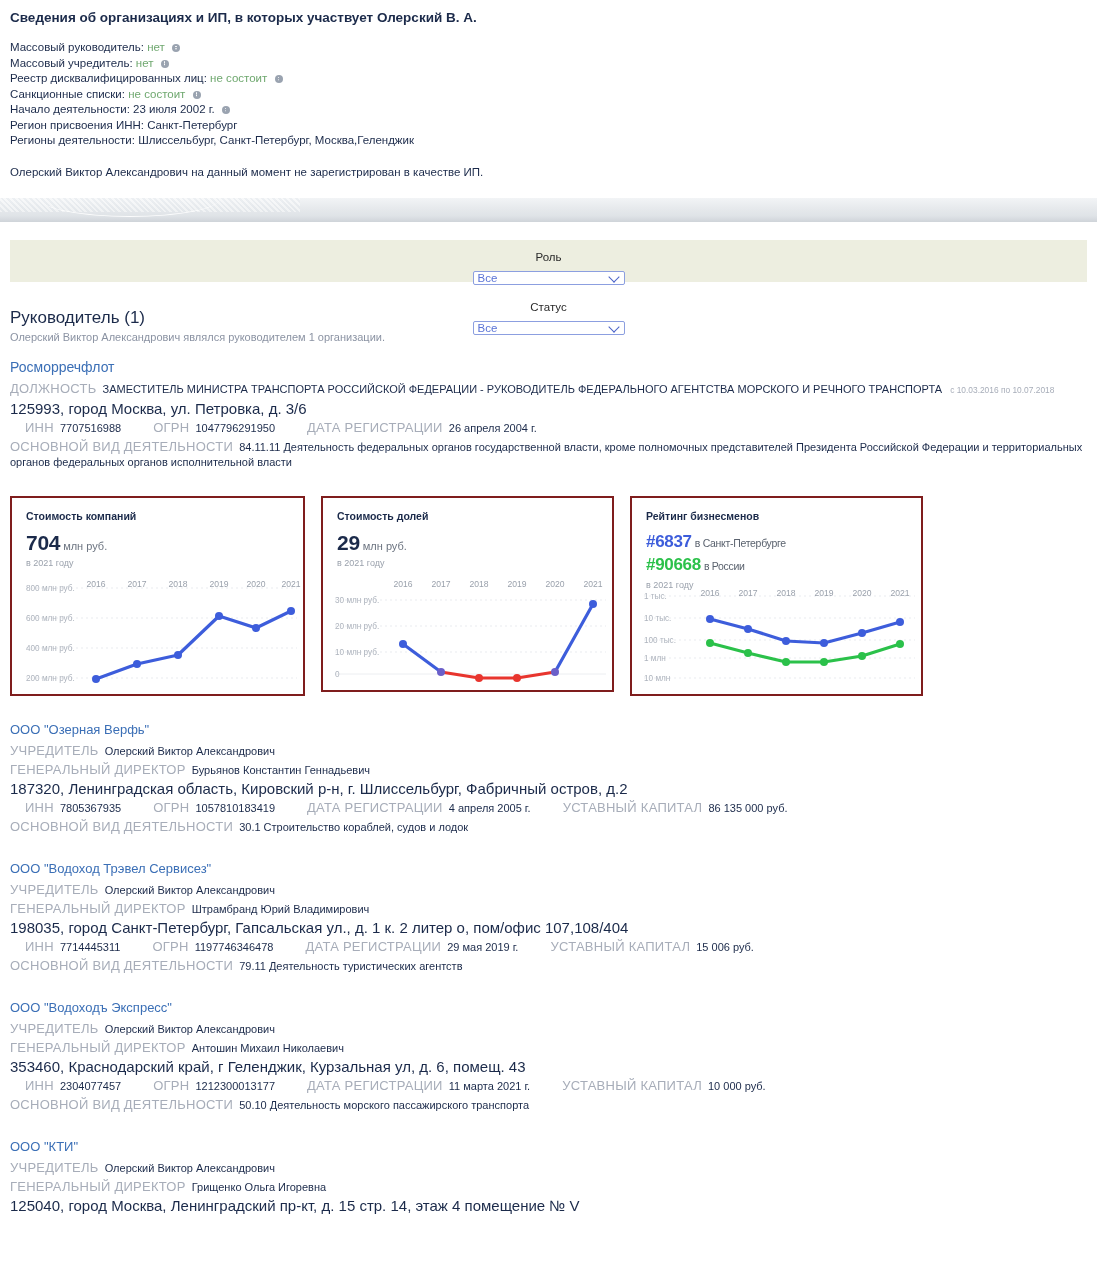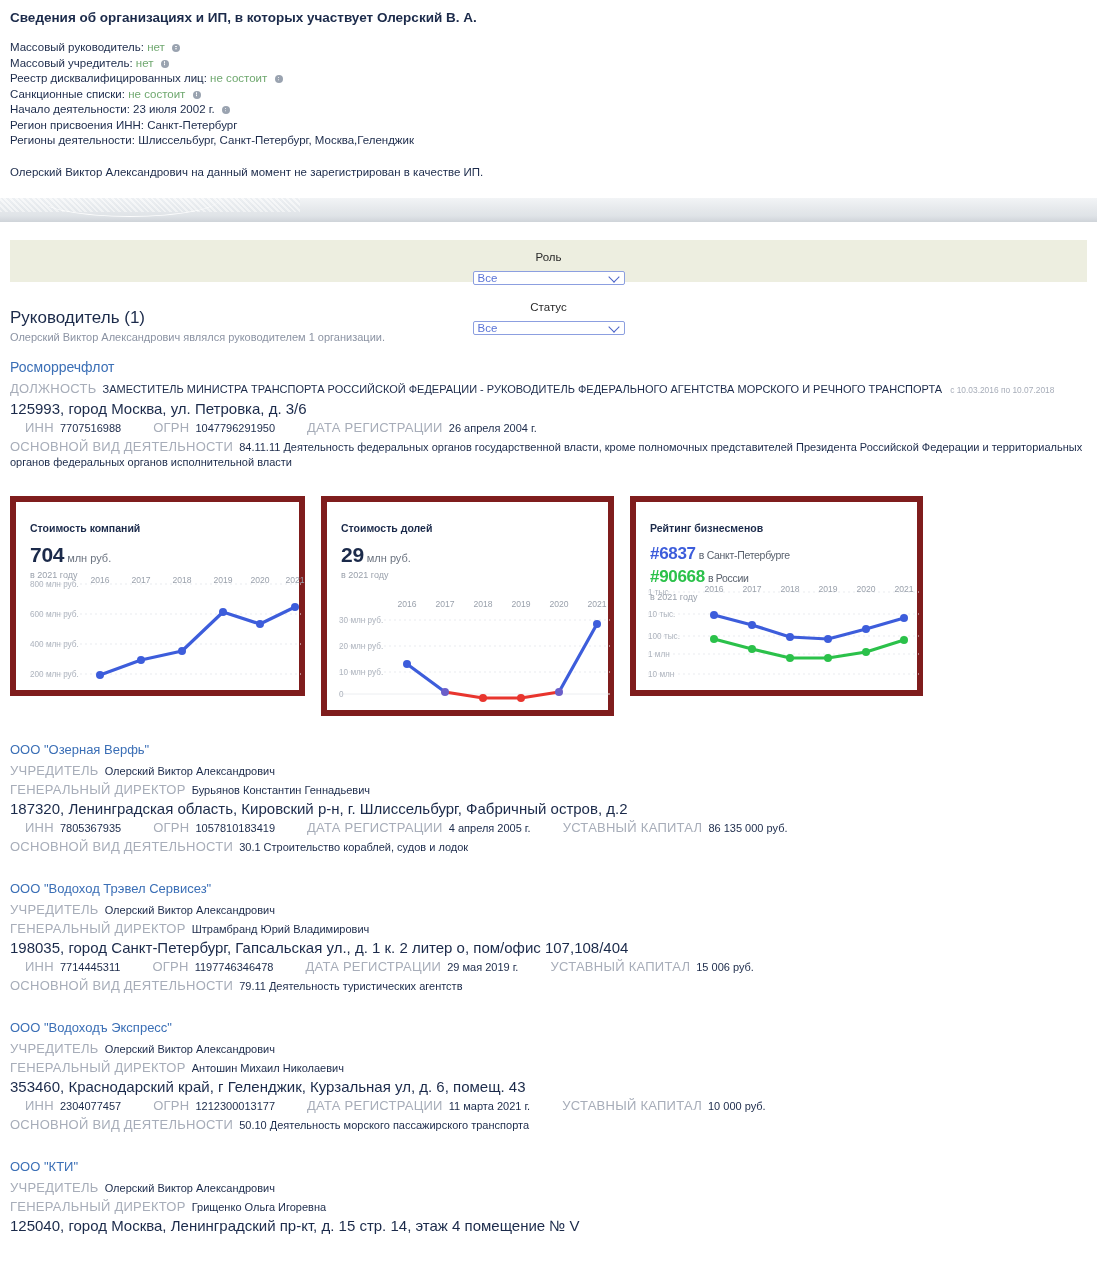--- a/index.html
+++ b/index.html
@@ -80,25 +80,25 @@
   .daterange{font-size:8.4px;color:#a7adb9;margin-left:5px;}
   .row.addr{font-size:15px;color:#1b2a4a;}
   .row.ids .k{margin-left:15px;}
   .row.ids .v{margin-right:14px;}
   .org-block{margin-bottom:26px;}
   .okved{line-height:15px;}
 
   
   .cards{display:flex;gap:16px;margin:0 0 26px 0;padding:0 10px;}
   .card{
-    border:6px solid #7f1d1d;background:#fff;box-sizing:border-box;
-    padding:20px 14px 10px 14px;position:relative;
+    border:2px solid #7f1d1d;background:#fff;box-sizing:border-box;
+    padding:12px 14px 10px 14px;position:relative;
   }
   .card.c1{width:295px;height:200px;}
-  .card.c2{width:293px;height:220px;}
+  .card.c2{width:293px;height:196px;}
   .card.c3{width:293px;height:200px;}
   .card-title{font-size:10.5px;font-weight:700;color:#1b2a4a;margin-bottom:9px;}
   .big-num{font-size:21px;font-weight:700;color:#1b2a4a;letter-spacing:-.3px;}
   .unit{font-size:11px;color:#6c7480;margin-left:3px;font-weight:400;}
   .year-note{font-size:9px;color:#9aa1ac;margin-top:3px;}
   .rank-line{font-size:17px;font-weight:700;color:#1b2a4a;line-height:21px;letter-spacing:-.3px;}
   .rank-line .hash-blue{color:#3d5ddb;}
   .rank-line .hash-green{color:#2bc14a;}
   .rank-line .where{font-size:10.5px;font-weight:400;color:#5a626e;margin-left:3px;}
   .plot{position:absolute;left:0;right:0;bottom:4px;height:112px;}

